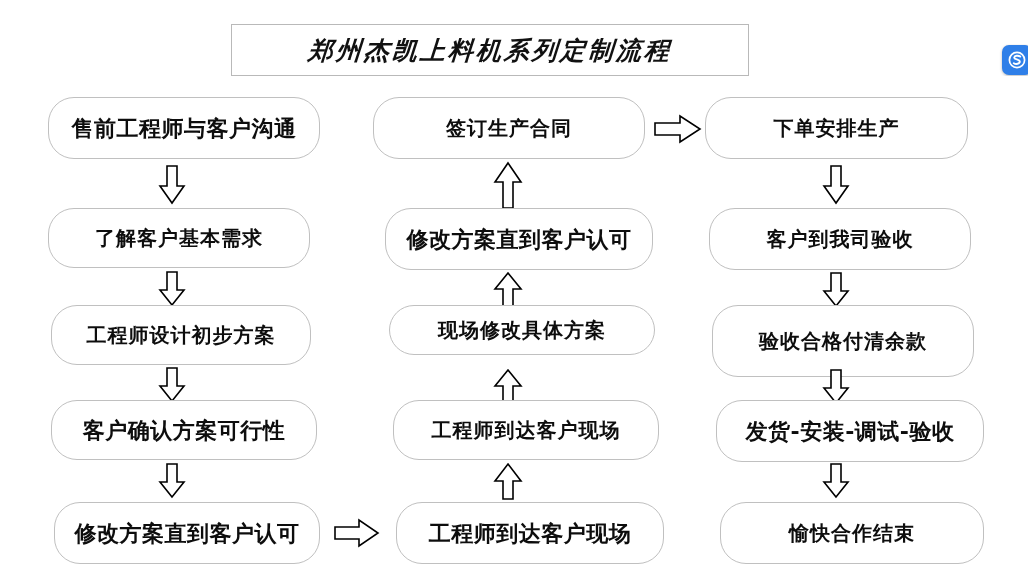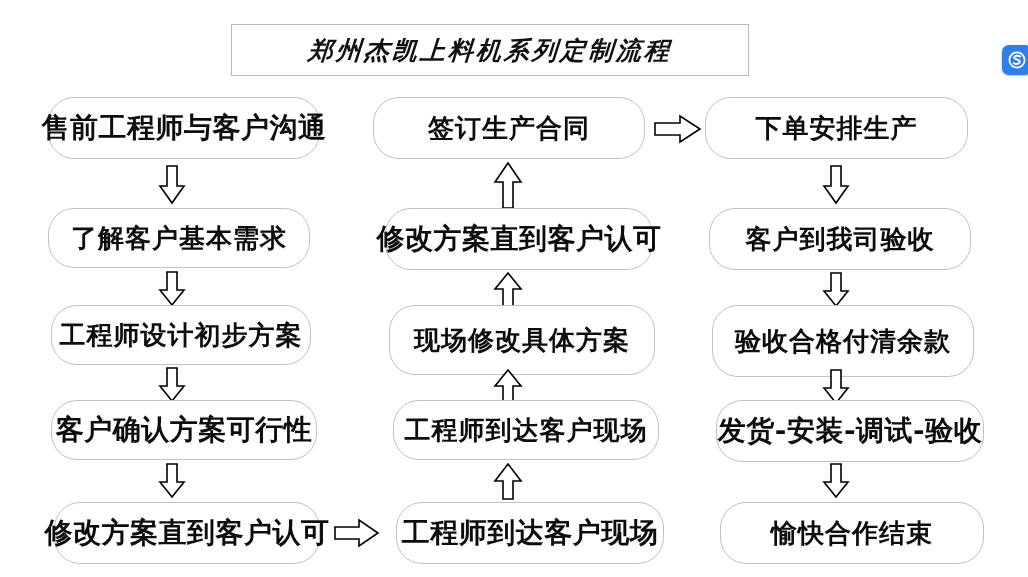--- a/index.html
+++ b/index.html
@@ -47,28 +47,28 @@
     box-sizing: border-box;
     border: 1px solid #c0c0c0;
     border-radius: 26px;
     background: #ffffff;
     display: flex;
     align-items: center;
     justify-content: center;
   }
   .node-label {
     font-family: "DejaVu Serif", "Liberation Serif", serif;
-    font-size: 26px;
+    font-size: 20px;
     font-weight: bold;
     color: #0d0d0d;
     letter-spacing: 1px;
     white-space: nowrap;
     line-height: 1;
   }
-  .node.long .node-label { font-size: 28px; letter-spacing: 0.5px; }
+  .node.long .node-label { font-size: 22px; letter-spacing: 0.5px; }
 
   
   .arrow {
     position: absolute;
     display: block;
   }
   .arrow svg { display: block; overflow: visible; }
 
   
   .badge-wrap {
@@ -172,21 +172,21 @@
   <div class="node long" style="left:385px; top:208px; width:268px; height:62px;">
     <span class="node-label">修改方案直到客户认可</span>
   </div>
 
   <div class="arrow" style="left:494px; top:273px;">
     <svg width="28" height="34" viewBox="0 0 28 34">
       <polygon points="14,0 27,16 19,16 19,33 9,33 9,16 1,16" fill="#ffffff" stroke="#000000" stroke-width="1.6" stroke-linejoin="miter"></polygon>
     </svg>
   </div>
 
-  <div class="node" style="left:389px; top:305px; width:266px; height:70px;">
+  <div class="node" style="left:389px; top:305px; width:266px; height:50px;">
     <span class="node-label">现场修改具体方案</span>
   </div>
 
   <div class="arrow" style="left:494px; top:370px;">
     <svg width="28" height="34" viewBox="0 0 28 34">
       <polygon points="14,0 27,16 19,16 19,33 9,33 9,16 1,16" fill="#ffffff" stroke="#000000" stroke-width="1.6" stroke-linejoin="miter"></polygon>
     </svg>
   </div>
 
   <div class="node" style="left:393px; top:400px; width:266px; height:60px;">

